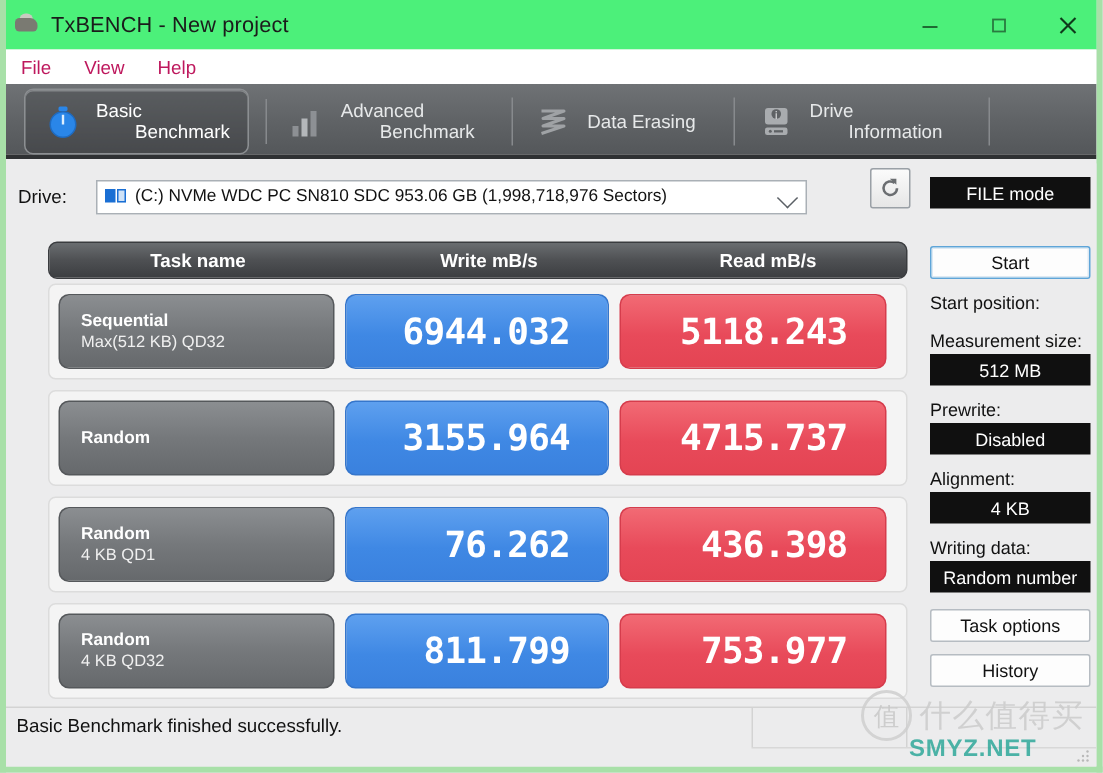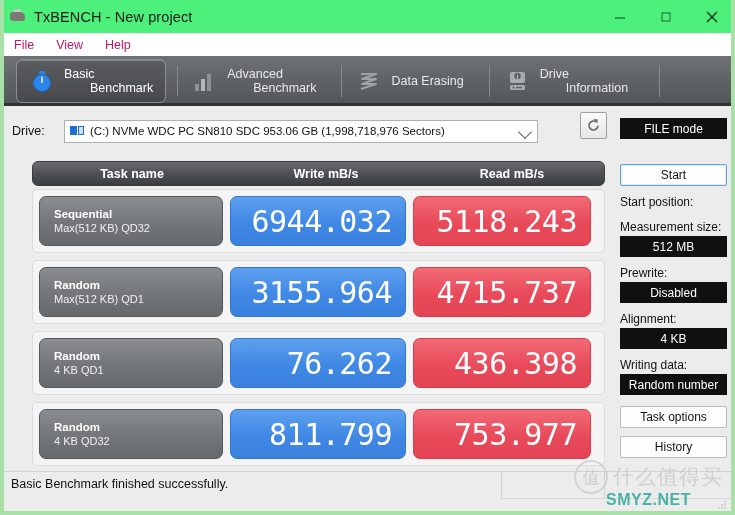--- a/index.html
+++ b/index.html
@@ -143,23 +143,23 @@
     background:linear-gradient(180deg,#8b8e91 0%,#75787b 50%,#66696c 100%);
     border:1px solid #55585b;border-radius:7px;
     display:flex;flex-direction:column;justify-content:center;
     padding-left:14px;box-sizing:border-box;
   }
   .task-l1{font-size:11.5px;color:#fff;font-weight:bold;line-height:14px;}
   .task-l2{font-size:11px;color:#f0f0f0;line-height:14px;}
   .val-cell{
     height:50px;flex:none;border-radius:7px;
     display:flex;align-items:center;justify-content:flex-end;
-    box-sizing:border-box;padding-right:13px;
+    box-sizing:border-box;padding-right:25px;
     font-family:"DejaVu Sans Mono", monospace;
-    font-weight:normal;font-size:30px;color:#ffffff;
+    font-weight:bold;font-size:24px;color:#ffffff;
     letter-spacing:-0.5px;
   }
   .val-read{
     width:176px;margin-left:7px;
     background:linear-gradient(180deg,#5ea0ef 0%,#3f88e4 55%,#3a81de 100%);
     border:1px solid #3576cc;
   }
   .val-write{
     width:178px;margin-left:7px;
     background:linear-gradient(180deg,#f26a74 0%,#e84a5a 55%,#e44453 100%);
@@ -343,21 +343,20 @@
           <div class="task-l1">Sequential</div>
           <div class="task-l2">Max(512 KB) QD32</div>
         </div>
         <div class="val-cell val-read">6944.032</div>
         <div class="val-cell val-write">5118.243</div>
       </div>
 
       <div class="row">
         <div class="task-cell">
           <div class="task-l1">Random</div>
-          <div class="task-l2">Max(512 KB) QD1</div>
         </div>
         <div class="val-cell val-read">3155.964</div>
         <div class="val-cell val-write">4715.737</div>
       </div>
 
       <div class="row">
         <div class="task-cell">
           <div class="task-l1">Random</div>
           <div class="task-l2">4 KB QD1</div>
         </div>

